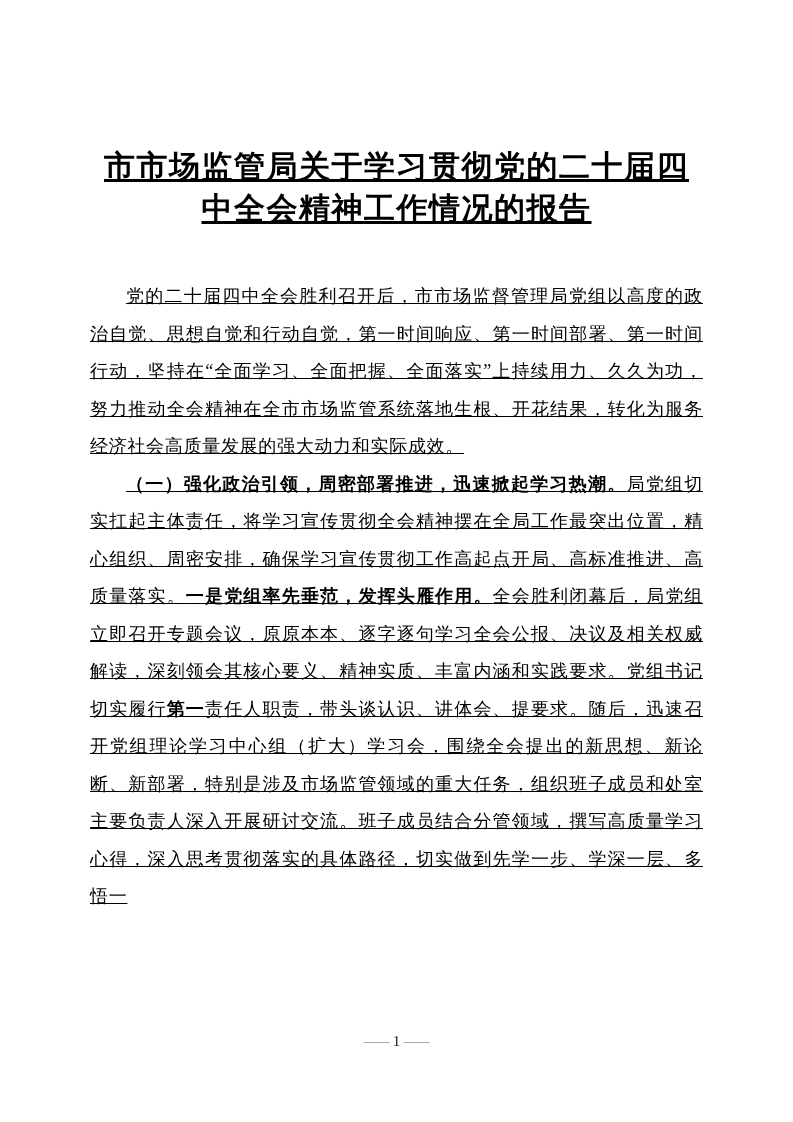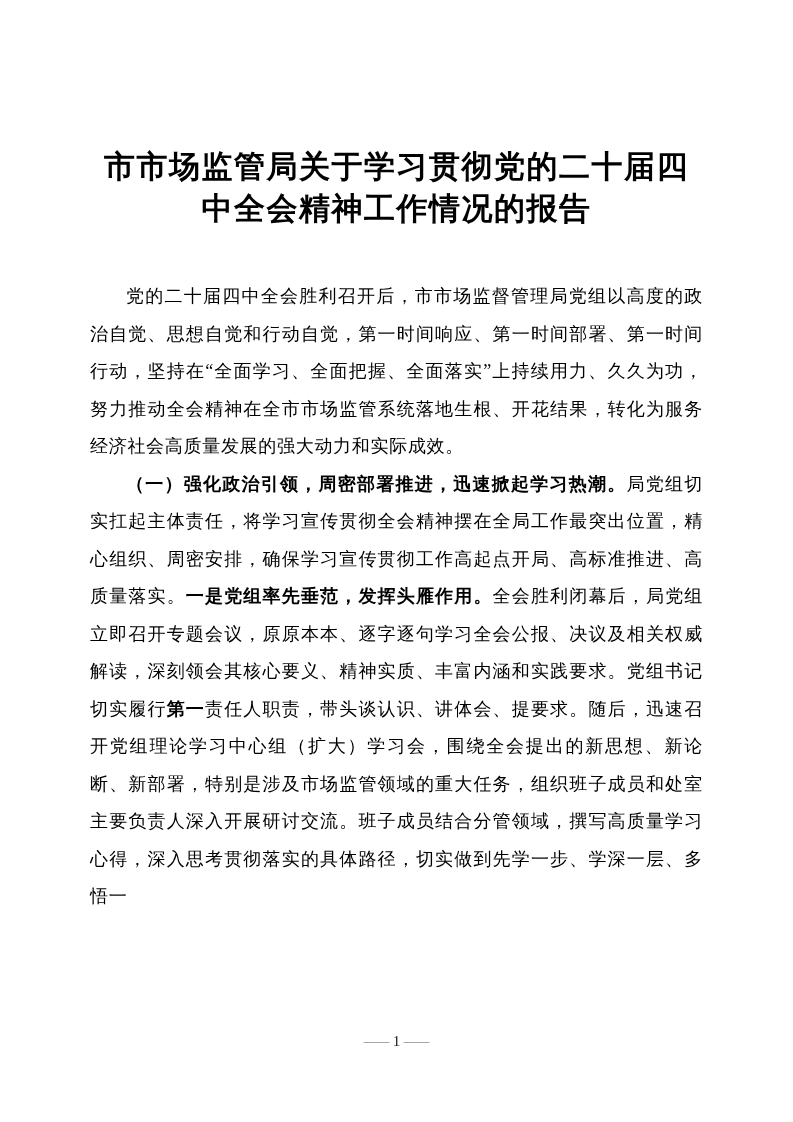--- a/index.html
+++ b/index.html
@@ -8,20 +8,21 @@
     background: #ffffff;
   }
   .page {
     position: relative;
     width: 793px;
     height: 1122px;
     background: #ffffff;
     overflow: hidden;
     font-family: "Liberation Serif", "DejaVu Serif", serif;
     color: #000000;
+    text-decoration: underline;
   }
   .doc-title {
     margin: 146px auto 0 auto;
     max-width: 606px;
     text-align: center;
     font-weight: 700;
     font-size: 31px;
     line-height: 42px;
     letter-spacing: 1.5px;
     font-family: "Liberation Serif", "DejaVu Serif", serif;

